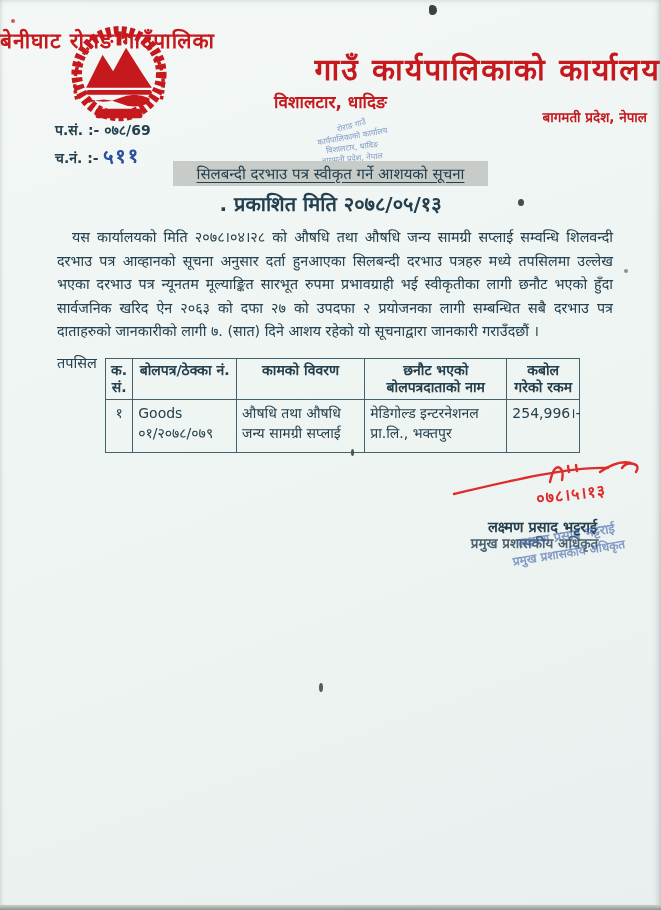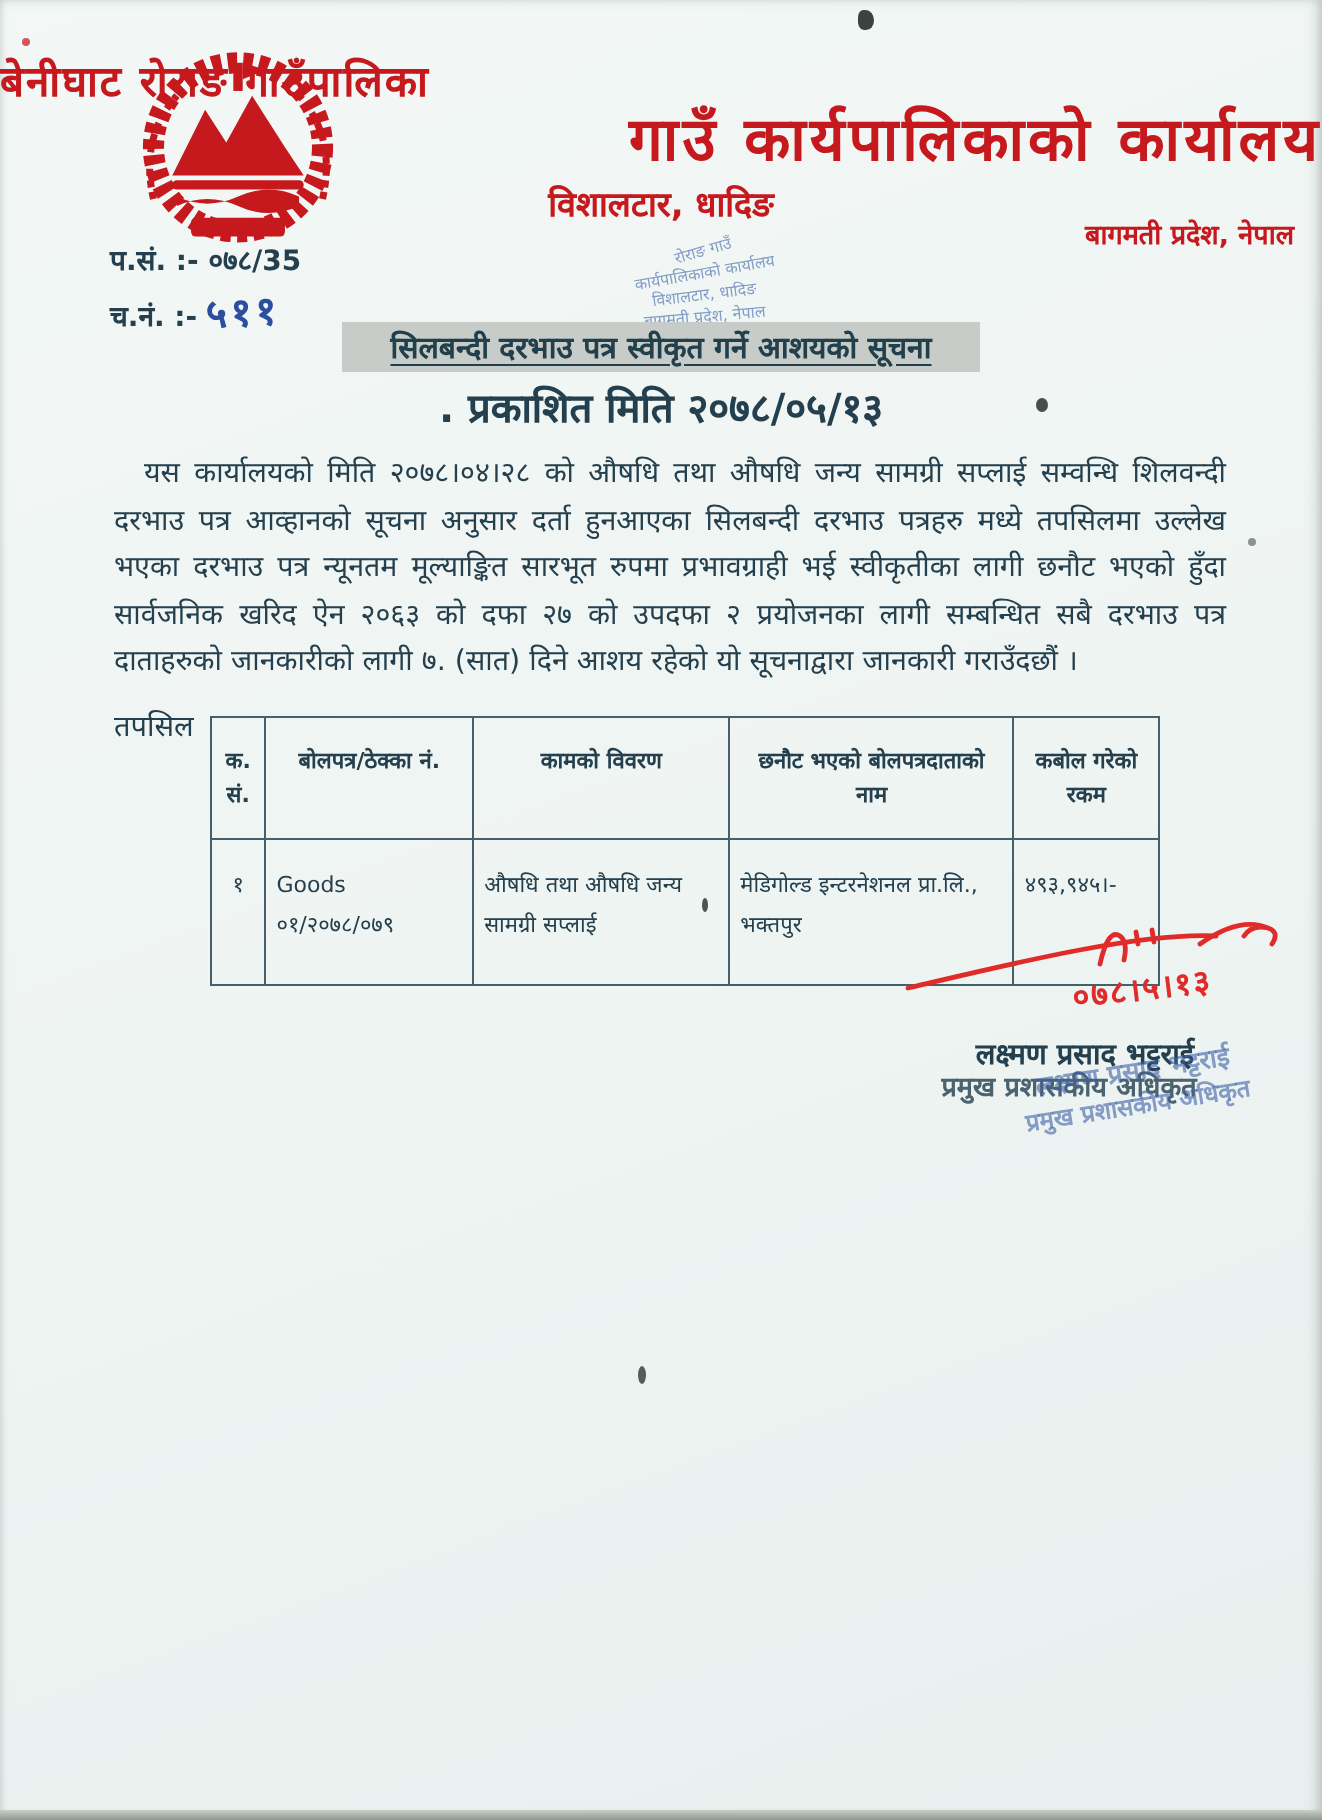--- a/index.html
+++ b/index.html
@@ -21,28 +21,28 @@
   .ch-hand{display:inline-block;color:#2b4e9e;font-size:20px;font-weight:bold;transform:rotate(-3deg);margin-left:4px;letter-spacing:2px;}
   
   .round-stamp{left:287px;top:92px;width:130px;height:100px;display:flex;flex-direction:column;align-items:center;justify-content:center;gap:1px;pointer-events:none;}
   .round-stamp span{display:block;font-size:8px;line-height:10px;color:rgba(62,100,170,.62);white-space:nowrap;}
   .rs1{transform:rotate(-16deg);}
   .rs2{transform:rotate(-10deg);}
   .rs3{transform:rotate(-7deg);}
   .rs4{transform:rotate(-5deg);}
   
   .title-wrap{left:0;right:0;top:161px;text-align:center;}
-  .title{display:inline-block;background:#c7ccc8;padding:2px 24px 3px;font-size:15px;font-weight:bold;color:#223f4c;text-decoration:underline;text-underline-offset:3px;}
+  .title{display:inline-block;background:#c7ccc8;padding:2px 24px 3px;font-size:15px;font-weight:normal;color:#223f4c;text-decoration:underline;text-underline-offset:3px;}
   .published{left:0;right:0;top:190px;text-align:center;font-size:20px;font-weight:bold;color:#24404e;}
   
   .body-par{left:57px;width:556px;top:226px;font-size:14.3px;line-height:23.5px;text-align:justify;text-indent:15px;color:#24404e;font-weight:400;}
   .tapsil{left:57px;top:352px;font-size:14.5px;color:#24404e;font-weight:500;}
   
   table.tbl{position:absolute;left:105px;top:358px;border-collapse:collapse;table-layout:fixed;width:475px;}
-  .tbl th,.tbl td{border:1.3px solid #44606b;font-size:11px;color:#24404e;padding:13px 5px;vertical-align:top;}
+  .tbl th,.tbl td{border:1.3px solid #44606b;font-size:14px;color:#24404e;padding:3px 5px;vertical-align:top;}
   .tbl th{font-weight:bold;text-align:center;line-height:17px;}
   .tbl td{height:46px;line-height:20px;}
   .c0{width:27px;} .c1{width:103px;} .c2{width:127px;} .c3{width:141px;} .c4{width:72px;}
   .td-center{text-align:center;}
   
   .sig-scribble{left:450px;top:452px;}
   .sig-date{left:536px;top:483px;color:#e02b2b;font-size:16px;font-weight:bold;transform:rotate(-7deg);letter-spacing:1px;}
   .sig-name{left:455px;top:516px;width:175px;text-align:center;font-size:14.5px;font-weight:bold;color:#24404e;}
   .sig-desig{left:442px;top:534px;width:185px;text-align:center;font-size:13.5px;font-weight:bold;color:#3a5462;opacity:.9;}
   .sig-stamp{left:470px;top:526px;width:195px;text-align:center;transform:rotate(-9deg);color:rgba(60,96,168,.6);font-weight:bold;pointer-events:none;}
@@ -77,21 +77,21 @@
       <polygon points="48,8 52,8 52,20 48,20"></polygon>
       <polygon points="52,8 62,11 52,15"></polygon>
     </g>
   </svg>
 
   <div class="abs muni">बेनीघाट रोराङ गाउँपालिका</div>
   <div class="abs office">गाउँ कार्यपालिकाको कार्यालय</div>
   <div class="abs loc">विशालटार, धादिङ</div>
   <div class="abs province">बागमती प्रदेश, नेपाल</div>
 
-  <div class="abs refline">प.सं. :- ०७८/35</div>
+  <div class="abs refline">प.सं. :- ०७८/69</div>
   <div class="abs chline">
     <span>च.नं. :-</span><span class="ch-hand">५११</span>
   </div>
 
   <div class="abs round-stamp">
     <span class="rs1">रोराङ गाउँ</span>
     <span class="rs2">कार्यपालिकाको कार्यालय</span>
     <span class="rs3">विशालटार, धादिङ</span>
     <span class="rs4">बागमती प्रदेश, नेपाल</span>
   </div>
@@ -120,21 +120,21 @@
         <th>छनौट भएको बोलपत्रदाताको नाम</th>
         <th>कबोल गरेको रकम</th>
       </tr>
     </thead>
     <tbody>
       <tr>
         <td class="td-center">१</td>
         <td>Goods ०१/२०७८/०७९</td>
         <td>औषधि तथा औषधि जन्य सामग्री सप्लाई</td>
         <td>मेडिगोल्ड इन्टरनेशनल प्रा.लि., भक्तपुर</td>
-        <td>४९३,९४५।-</td>
+        <td>254,996।-</td>
       </tr>
     </tbody>
   </table>
 
   <svg class="abs sig-scribble" width="200" height="55" viewBox="0 0 200 55" aria-hidden="true">
     <g fill="none" stroke="#e02b2b" stroke-width="2.4" stroke-linecap="round">
       <path d="M4,42 C55,30 120,14 158,16"></path>
       <path d="M100,30 q4,-18 10,-14 q4,3 2,12 M118,14 l1,6 M126,13 l1,6"></path>
       <path d="M150,20 q20,-14 34,-8 q-8,-2 -12,4 M184,12 q6,2 2,8"></path>
     </g>

